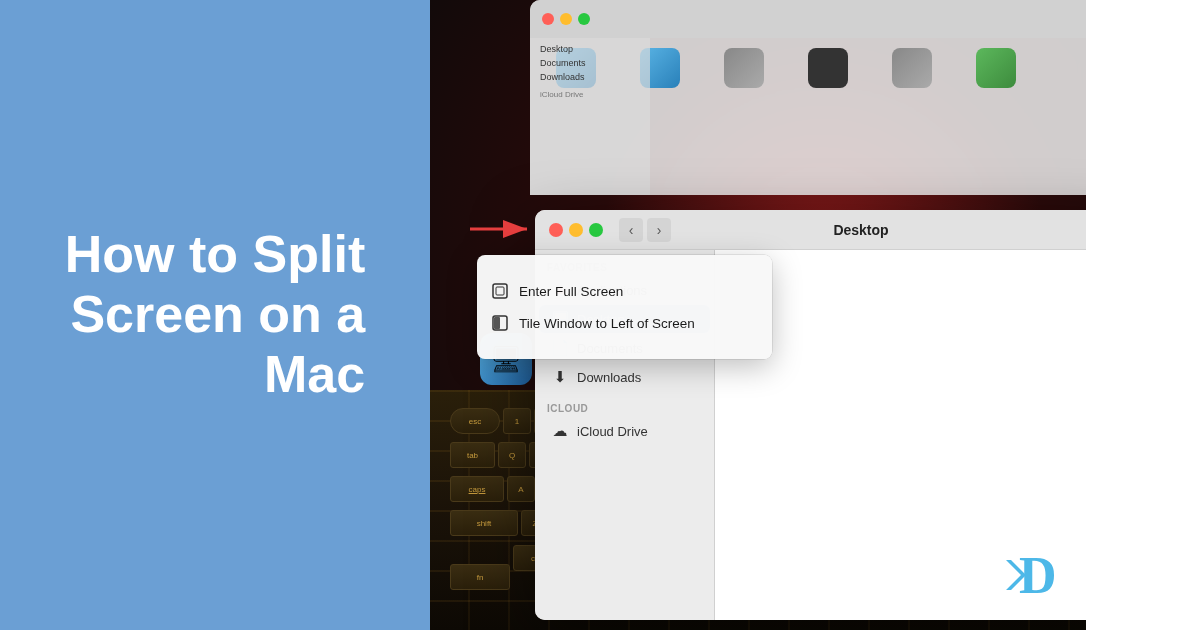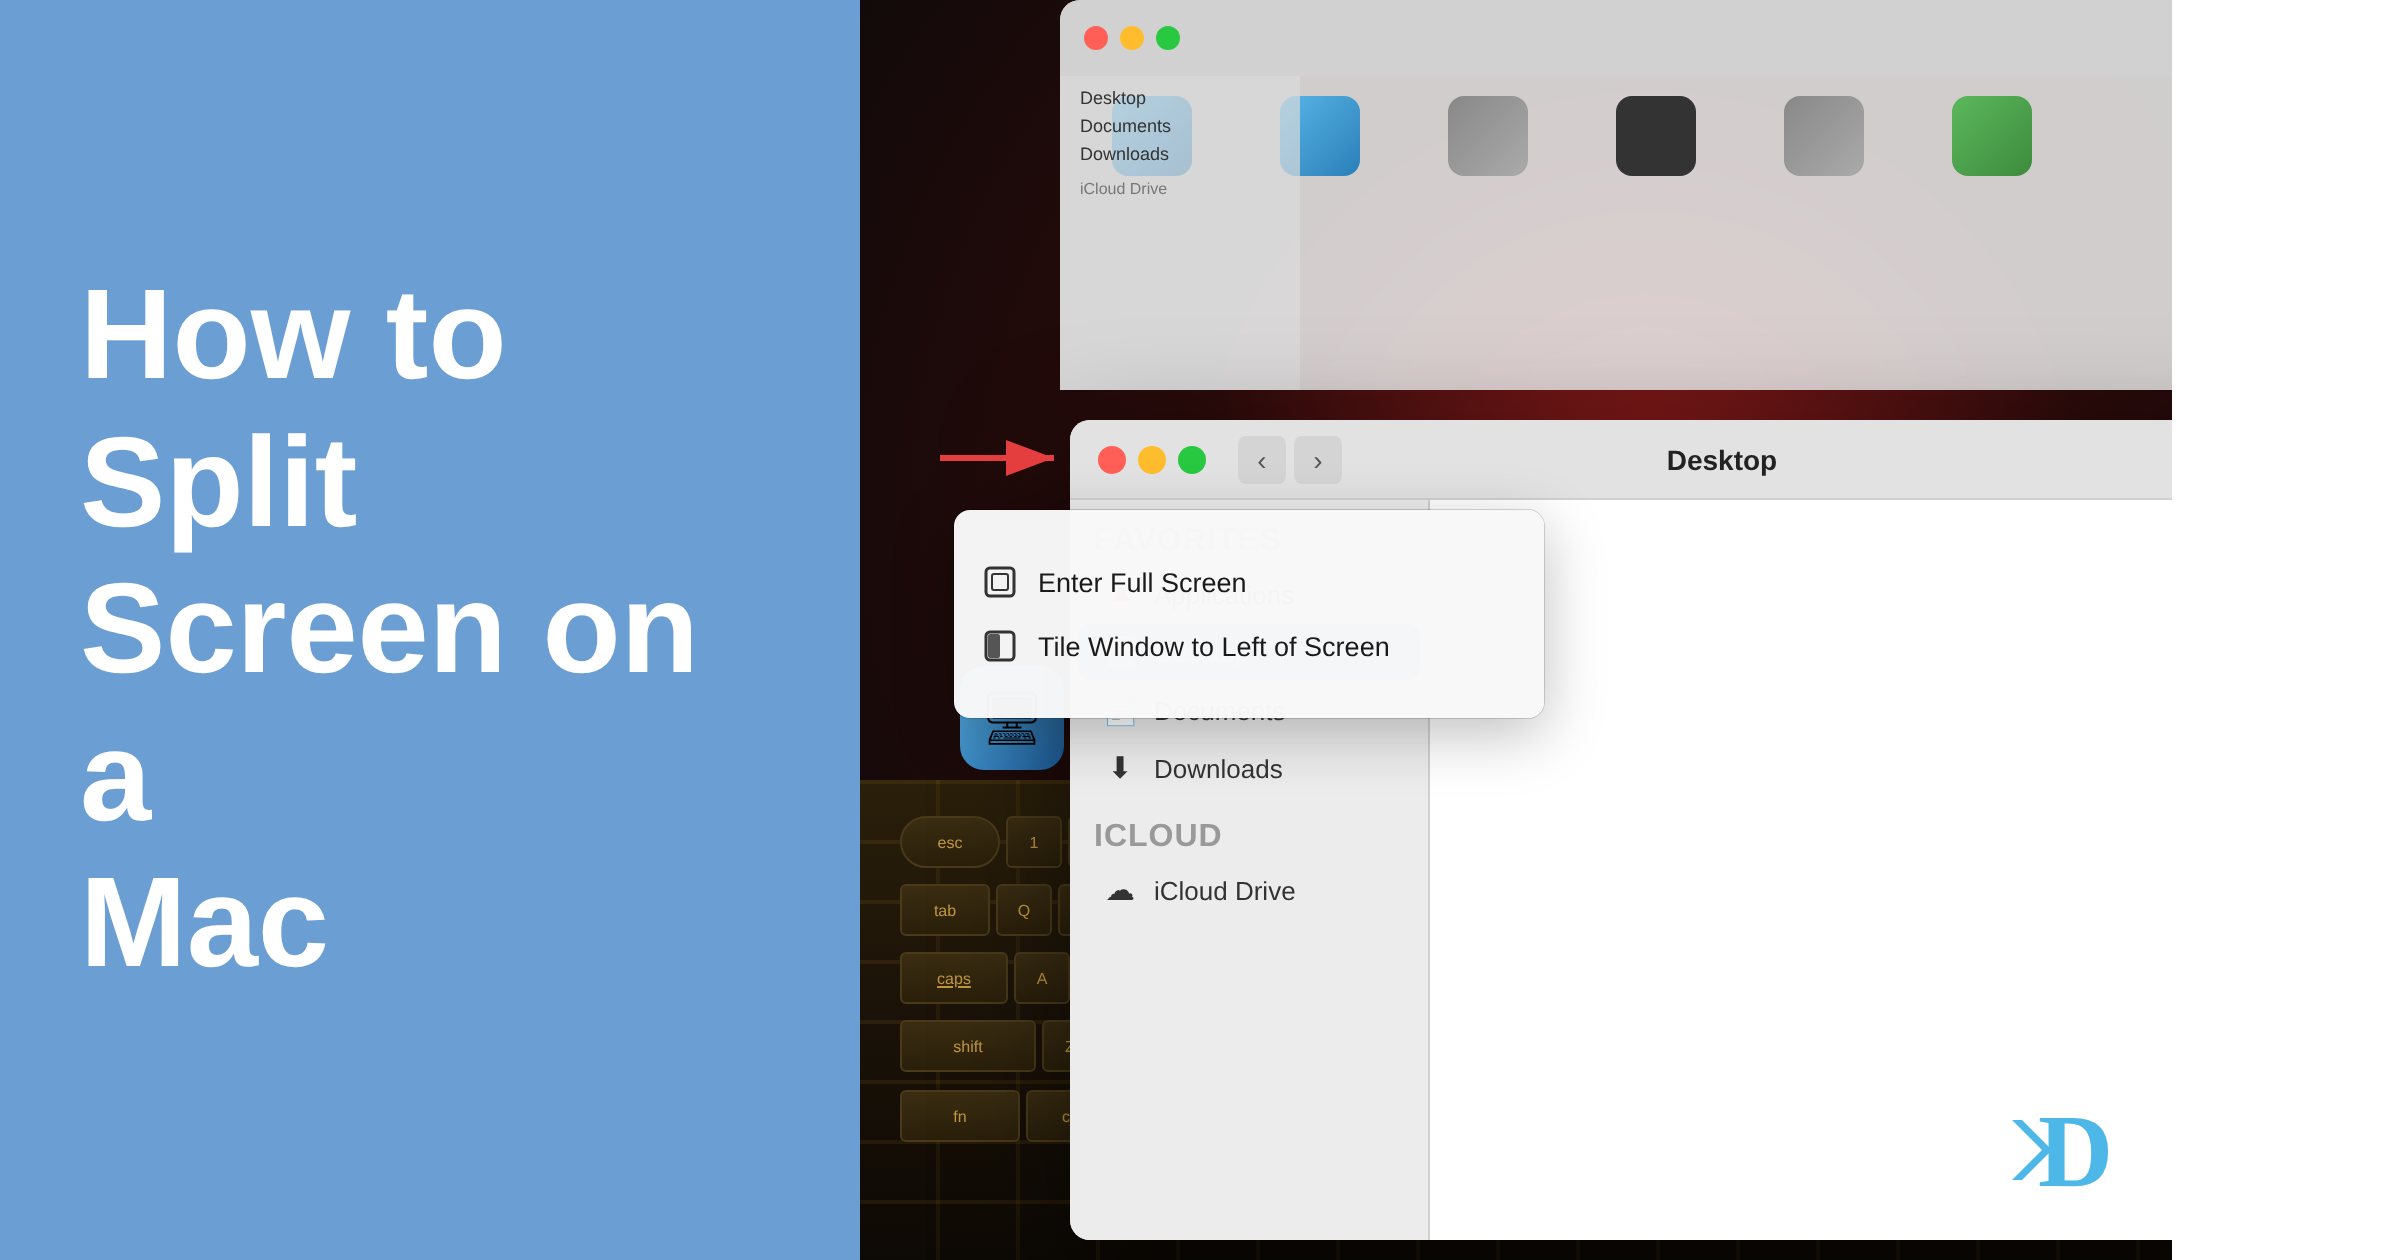--- a/index.html
+++ b/index.html
@@ -19,23 +19,23 @@
       background: #6b9fd4;
       display: flex;
       align-items: center;
       justify-content: center;
       flex-shrink: 0;
       padding: 40px;
     }
 
     .left-title {
       color: #fff;
-      font-size: 64px;
+      font-size: 52px;
       font-weight: 800;
-      text-align: left;
+      text-align: right;
       line-height: 1.15;
     }
 
     
     .right-panel {
       width: 656px;
       height: 630px;
       position: relative;
       overflow: hidden;
       background: #1a1a1a;
@@ -240,21 +240,21 @@
     .finder-sidebar {
       width: 180px;
       background: rgba(235,235,235,0.95);
       border-right: 1px solid #d0d0d0;
       padding: 8px 0;
       overflow-y: auto;
       border-radius: 0 0 0 10px;
     }
 
     .sidebar-section-label {
-      font-size: 16px;
+      font-size: 10px;
       font-weight: 700;
       color: #999;
       padding: 4px 12px 2px;
       text-transform: uppercase;
       letter-spacing: 0.5px;
     }
 
     .sidebar-item {
       display: flex;
       align-items: center;
@@ -450,21 +450,21 @@
       <div class="key">Z</div>
       <div class="key">X</div>
       <div class="key">C</div>
       <div class="key">V</div>
       <div class="key">B</div>
       <div class="key">N</div>
       <div class="key">M</div>
     </div>
 
     <div class="key-row" style="top:155px; left:20px;">
-      <div class="key" style="width:60px;">fn</div>
+      <div class="key" style="width:60px;margin-top:19px;">fn</div>
       <div class="key" style="width:60px;">control</div>
       <div class="key" style="width:50px;">option</div>
       <div class="key" style="width:80px;">⌘</div>
       <div class="key" style="width:130px;"></div>
       <div class="key" style="width:60px;">⌘</div>
       <div class="key" style="width:50px;">option</div>
     </div>
   </div>
 
   <div class="dock-icons">

